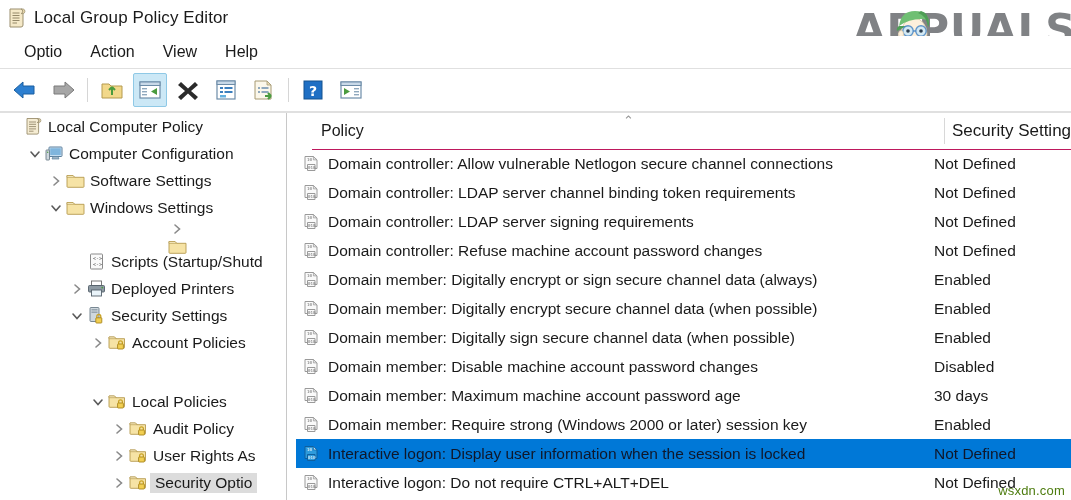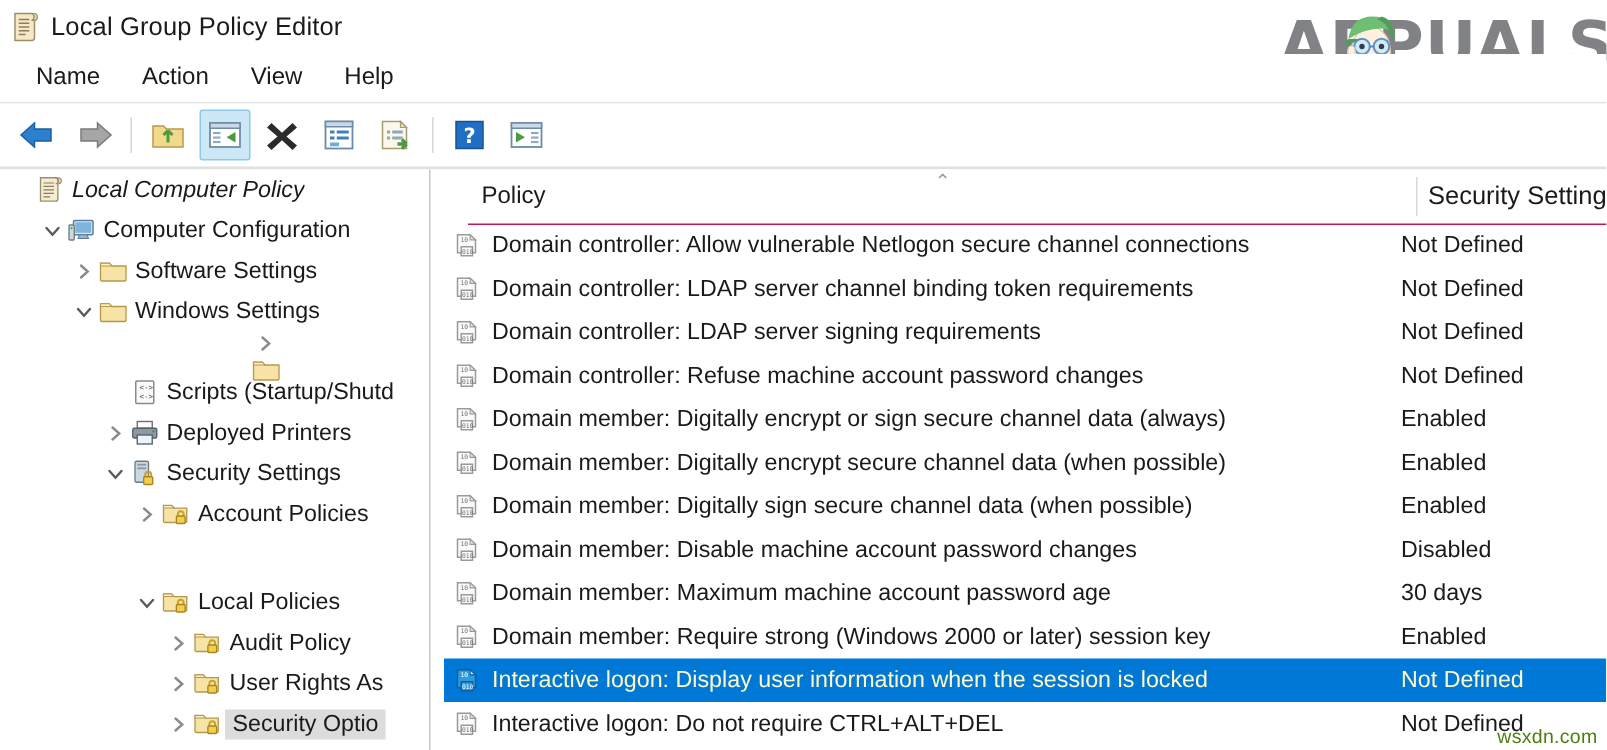--- a/index.html
+++ b/index.html
@@ -268,21 +268,21 @@
   }
   .lrow {
     height: 29px;
     position: relative;
     display: flex;
     align-items: center;
     white-space: nowrap;
   }
   .lrow.selected { background: #0078d7; }
   .lrow.selected .lpolicy,
-  .lrow.selected .lsetting { color: #fef9c3; }
+  .lrow.selected .lsetting { color: #0f172a; }
   .policy-icon {
     width: 18px; height: 18px;
     margin-left: 7px;
     margin-right: 7px;
     flex: 0 0 auto;
     position: relative;
   }
   .lpolicy {
     font-size: 15.5px;
     color: #1a1a1a;
@@ -347,21 +347,21 @@
 
     <path d="M14 36 q9 8 18 0 q-9 4 -18 0 z" fill="#ffffff" stroke="#d9b48f" stroke-width="0.8"></path>
 
     <ellipse cx="10" cy="30" rx="2.5" ry="3.5" fill="#fdf0dc" stroke="#d9c6a5" stroke-width="0.7"></ellipse>
 
     <path d="M14 45 q9 5 18 0 l2 7 h-22 z" fill="#bfe3c3"></path>
   </svg>
 </div>
 
 <div id="menubar">
-  <div class="menu-item">Name</div>
+  <div class="menu-item">Optio</div>
   <div class="menu-item">Action</div>
   <div class="menu-item">View</div>
   <div class="menu-item">Help</div>
 </div>
 <div id="menu-sep"></div>
 
 <div id="toolbar">
   <div class="tb-pad"></div>
 
   <div class="tb-btn">
@@ -451,21 +451,21 @@
       </g>
       <path d="M5 9 L11 12.5 L5 16 Z" fill="#4a9b3f"></path>
     </svg>
   </div>
 </div>
 <div id="toolbar-bottom"></div>
 
 <div id="content">
 
   <div id="tree-pane">
-      <div class="tree-row" style="padding-left: 6px; font-style: italic;">
+      <div class="tree-row" style="padding-left: 6px;">
         <span class="tw"></span>
         <span class="tree-icon"><svg width="19" height="19" viewBox="0 0 19 19">
             <path d="M3 1.5 h10 a1.6 1.6 0 0 1 1.6 1.6 v12.4 a1.6 1.6 0 0 1 -1.6 1.6 h-10 z" fill="#f5ecd2" stroke="#9b8f6e" stroke-width="0.9"></path>
             <path d="M13 1.5 a2 2 0 0 1 0 4 h1.9 a2 2 0 0 0 0 -4 z" fill="#e7d9b2" stroke="#9b8f6e" stroke-width="0.7"></path>
             <g stroke="#8a7e5f" stroke-width="0.8">
               <line x1="5" y1="5" x2="12" y2="5"></line>
               <line x1="5" y1="7.3" x2="12" y2="7.3"></line>
               <line x1="5" y1="9.6" x2="12" y2="9.6"></line>
               <line x1="5" y1="11.9" x2="12" y2="11.9"></line>
               <line x1="5" y1="14.2" x2="9.5" y2="14.2"></line>

